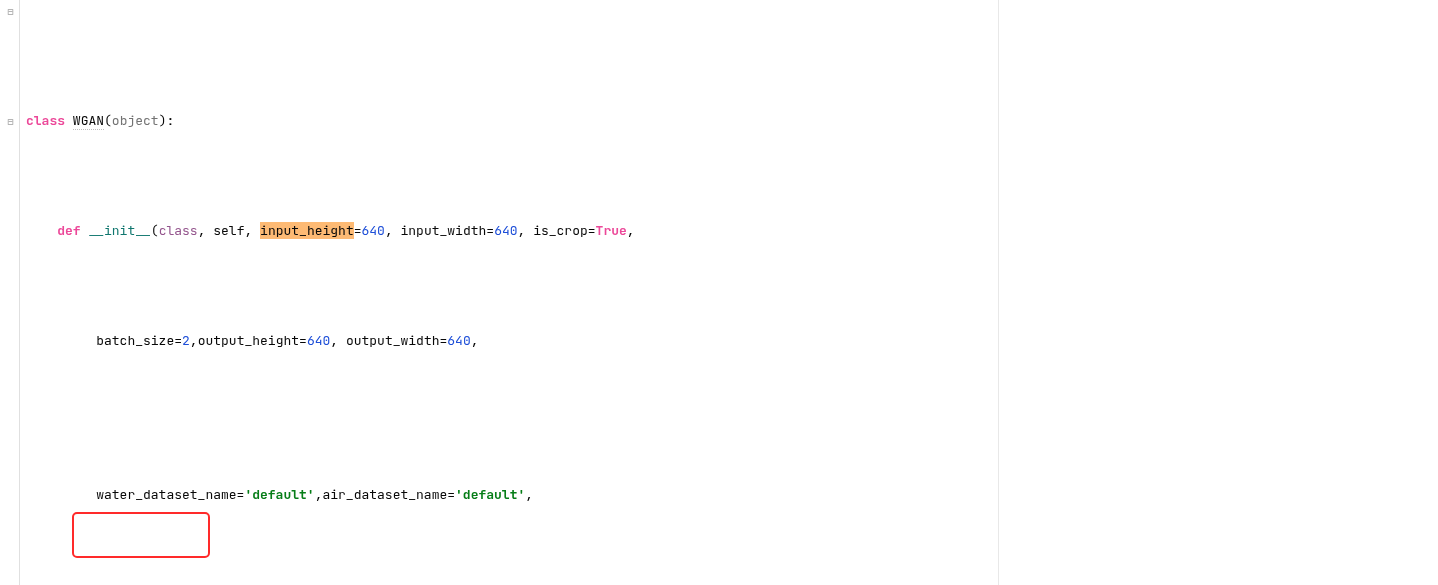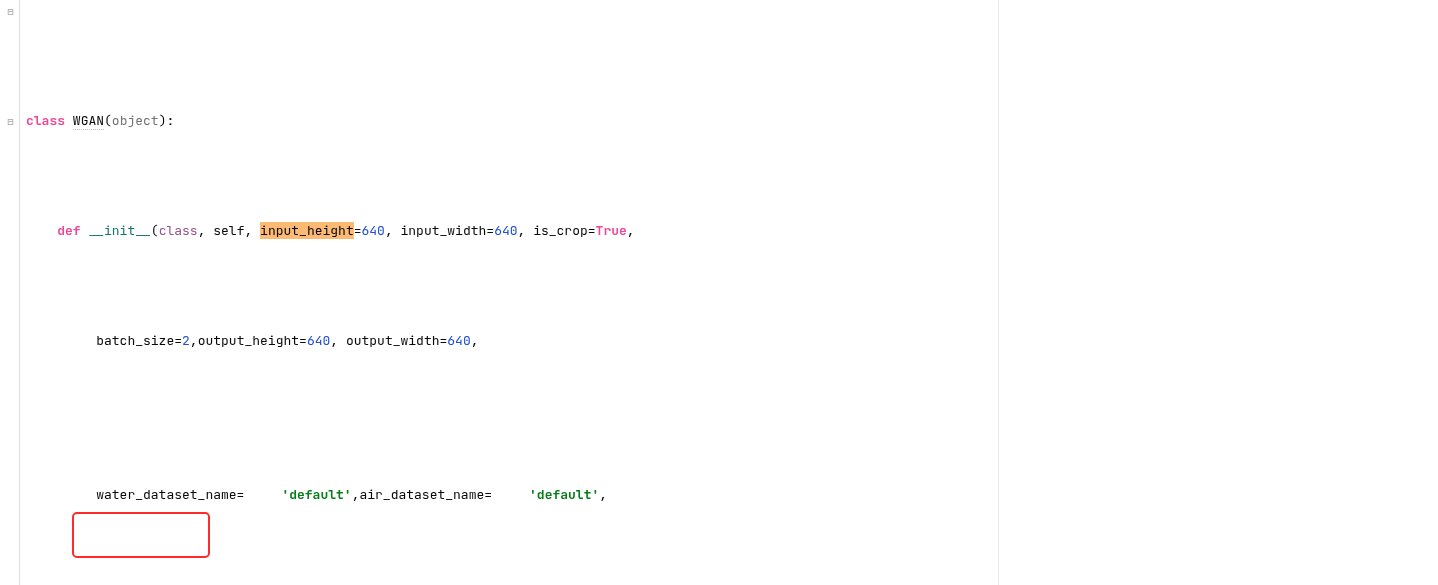--- a/index.html
+++ b/index.html
@@ -52,21 +52,21 @@
     bottom: 0;
     left: 978px;
     width: 1px;
     background: #e8e8e8;
     z-index: 0;
   }
   .kw { color: #ec4899; font-weight: bold; }
   .fn { color: #0f766e; }
   .self { color: #94558d; }
   .num { color: #1d4ed8; }
-  .str { color: #067d17; font-weight: bold; margin-left: 37px; }
+  .str { color: #067d17; font-weight: bold; }
   .builtin { color: #737373; }
   .sel-token { background: #fdba74; border-radius: 0; }
   .underline { border-bottom: 1px dotted #bfbfbf; }
   .red-box {
     position: absolute;
     border: 2px solid #ff2a2a;
     border-radius: 5px;
     pointer-events: none;
     z-index: 5;
   }

